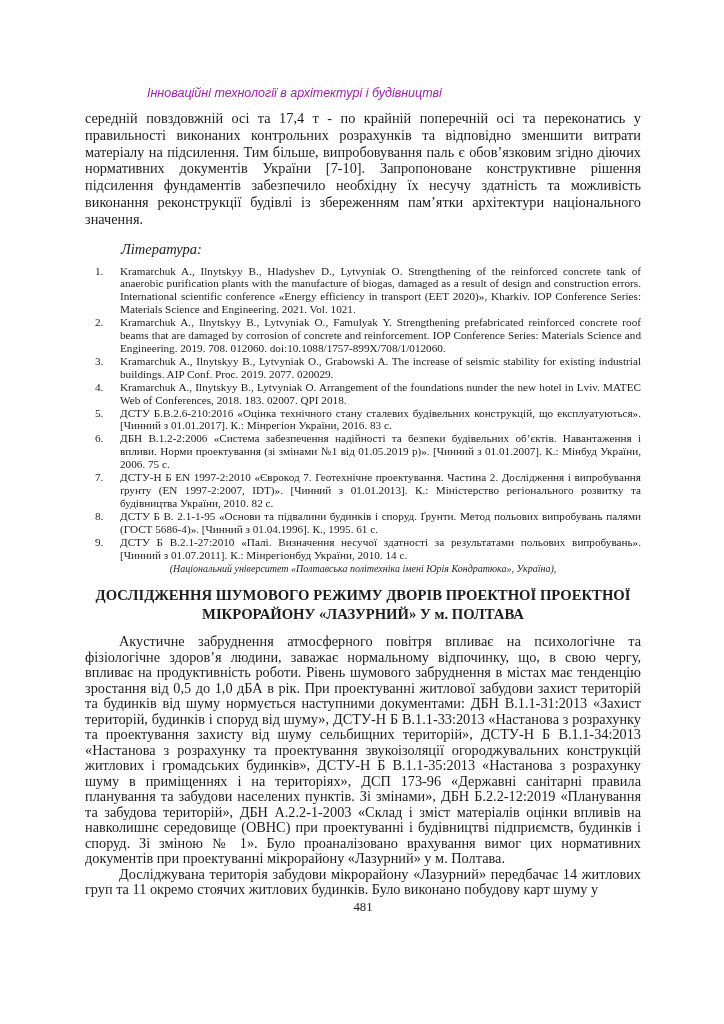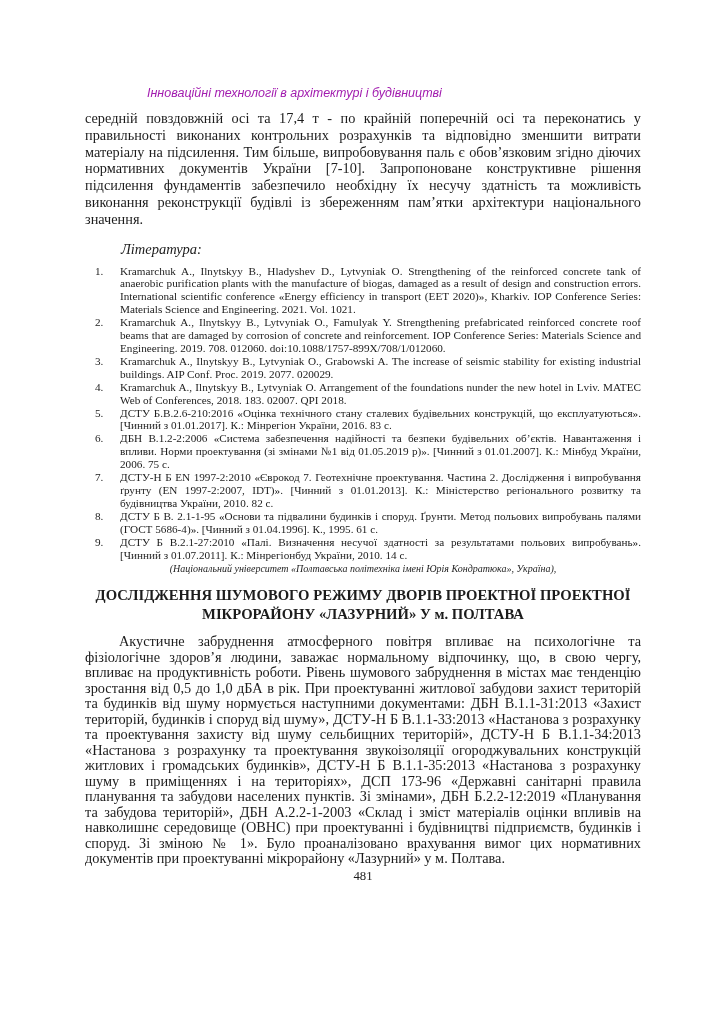--- a/index.html
+++ b/index.html
@@ -161,16 +161,17 @@
     </li>
   </ol>
 
 
   <p class="affiliation">(Національний університет «Полтавська політехніка імені Юрія Кондратюка», Україна),</p>
 
   <h1 class="article-title">ДОСЛІДЖЕННЯ ШУМОВОГО РЕЖИМУ ДВОРІВ ПРОЕКТНОЇ ПРОЕКТНОЇ МІКРОРАЙОНУ «ЛАЗУРНИЙ» У м. ПОЛТАВА</h1>
 
   <p class="body-par first">Акустичне забруднення атмосферного повітря впливає на психологічне та фізіологічне здоров’я людини, заважає нормальному відпочинку, що, в свою чергу, впливає на продуктивність роботи. Рівень шумового забруднення в містах має тенденцію зростання від 0,5 до 1,0 дБА в рік. При проектуванні житлової забудови захист територій та будинків від шуму нормується наступними документами: ДБН В.1.1-31:2013 «Захист територій, будинків і споруд від шуму», ДСТУ-Н Б В.1.1-33:2013 «Настанова з розрахунку та проектування захисту від шуму сельбищних територій», ДСТУ-Н Б В.1.1-34:2013 «Настанова з розрахунку та проектування звукоізоляції огороджувальних конструкцій житлових і громадських будинків», ДСТУ-Н Б В.1.1-35:2013 «Настанова з розрахунку шуму в приміщеннях і на територіях», ДСП 173-96 «Державні санітарні правила планування та забудови населених пунктів. Зі змінами», ДБН Б.2.2-12:2019 «Планування та забудова територій», ДБН А.2.2-1-2003 «Склад і зміст матеріалів оцінки впливів на навколишнє середовище (ОВНС) при проектуванні і будівництві підприємств, будинків і споруд. Зі зміною № 1». Було проаналізовано врахування вимог цих нормативних документів при проектуванні мікрорайону «Лазурний» у м. Полтава.</p>
 
+  <p class="body-par">Досліджувана територія забудови мікрорайону «Лазурний» передбачає 14 житлових груп та 11 окремо стоячих житлових будинків. Було виконано побудову карт шуму у</p>
 
   <p class="page-number">481</p>
 
 </div>
 
 </body></html>

